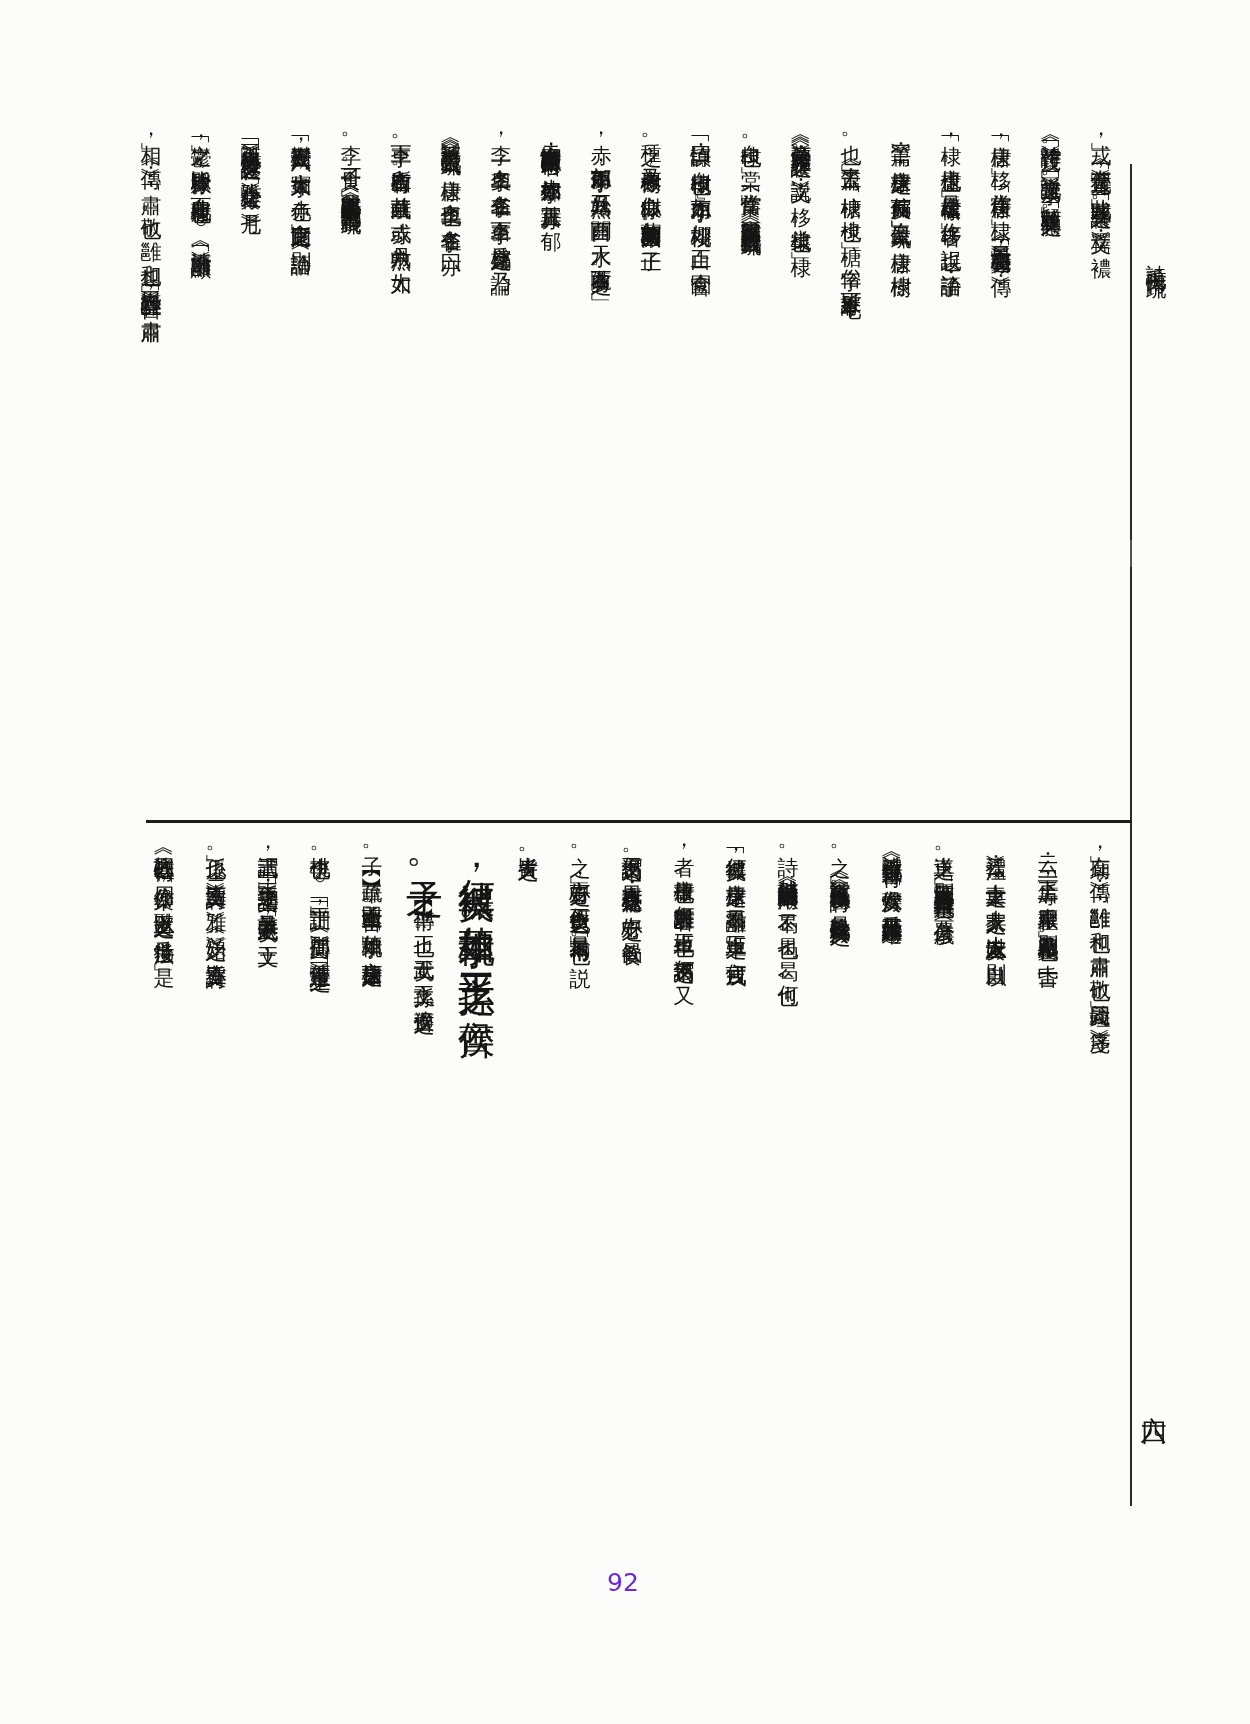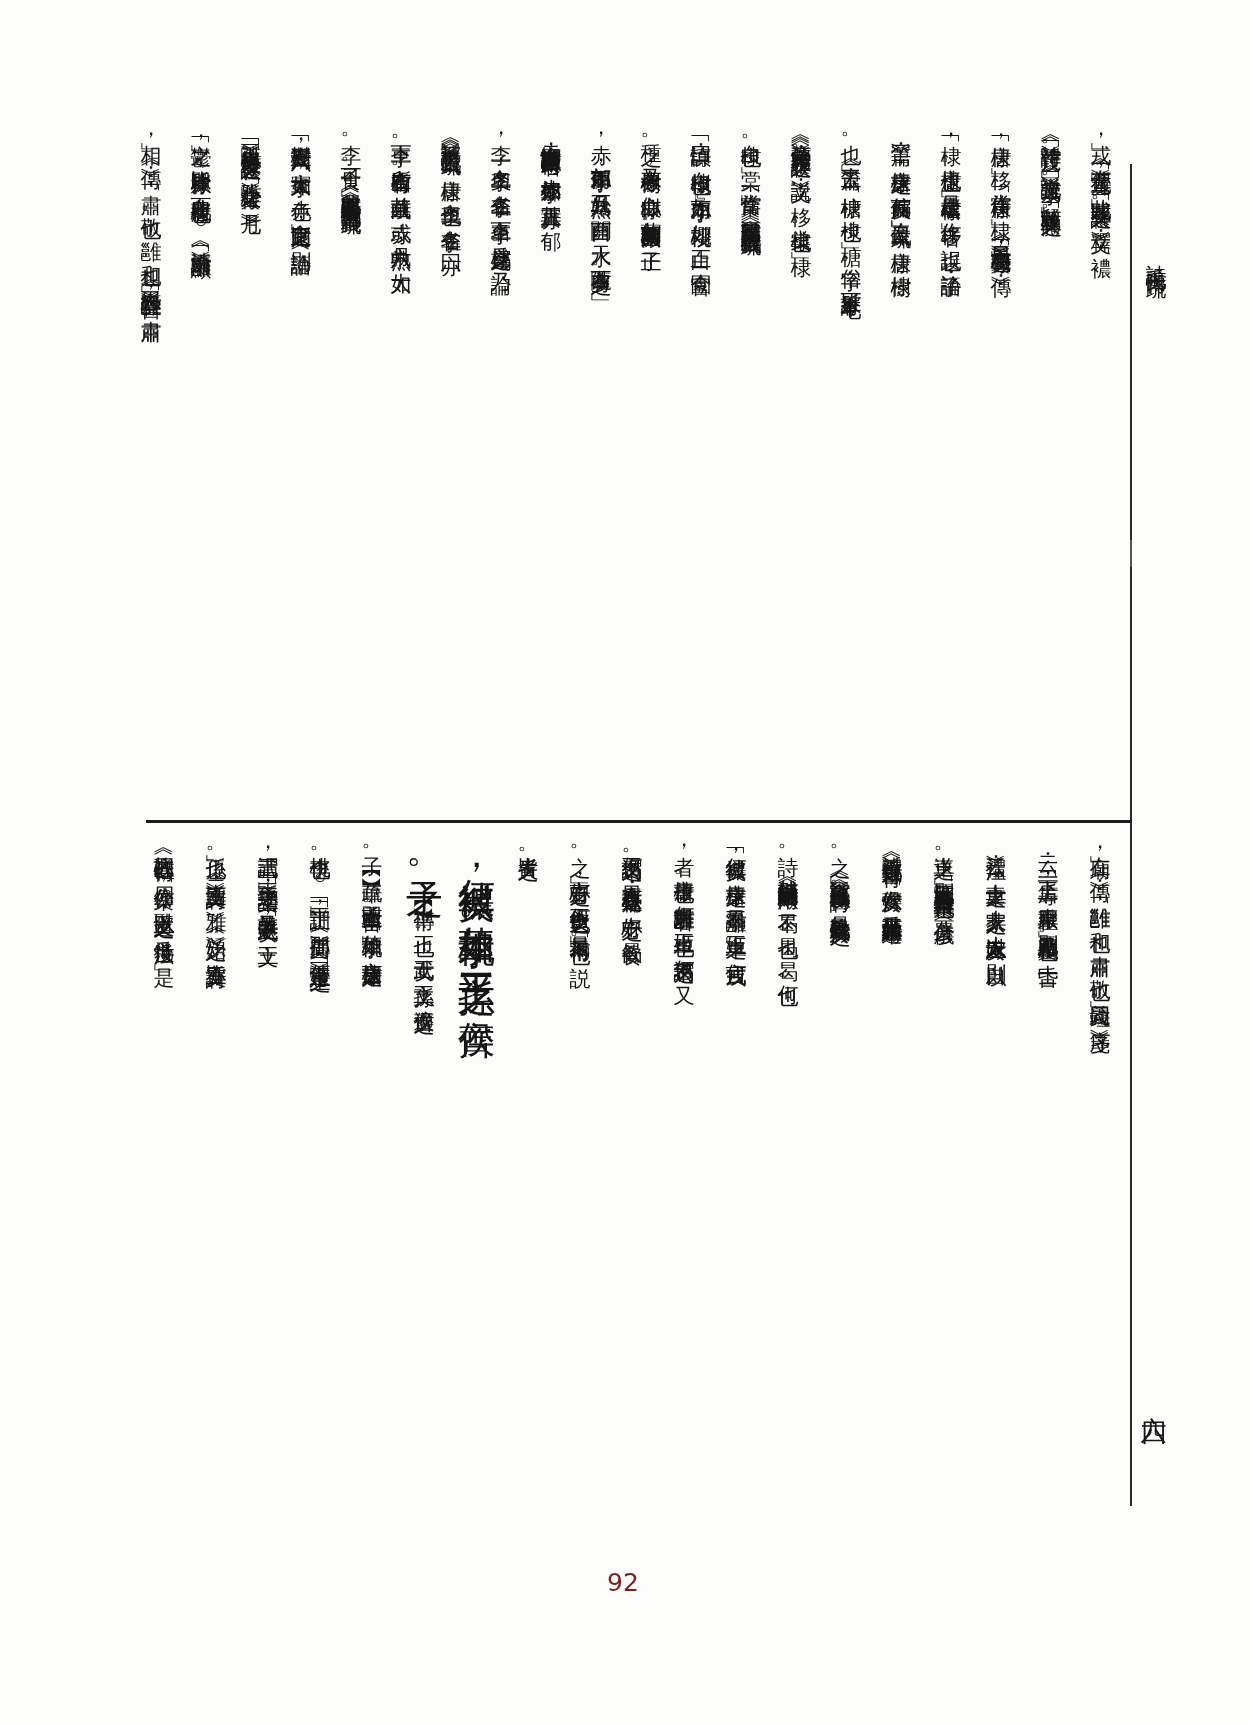--- a/index.html
+++ b/index.html
@@ -58,21 +58,21 @@
     background:linear-gradient(#2b2b2b 0 28%, #555 28% 30%, #2b2b2b 30% 100%);
   }
   .divider{
     position:absolute;left:146px;top:820px;
     width:986px;height:3px;background:#1c1c1c;
   }
   .page-num{
     position:absolute;left:558px;top:1568px;width:130px;
     text-align:center;font-size:25px;
     font-family:"DejaVu Sans","Liberation Sans",sans-serif;
-    color:#7f1d1d;
+    color:#6d28d9;
   }
 </style>
 </head>
 <body>
 
 <div class="page">
 
   <div class="vrule"></div>
   <div class="margin-title">詩毛氏傳疏</div>
   <div class="folio">六四</div>

